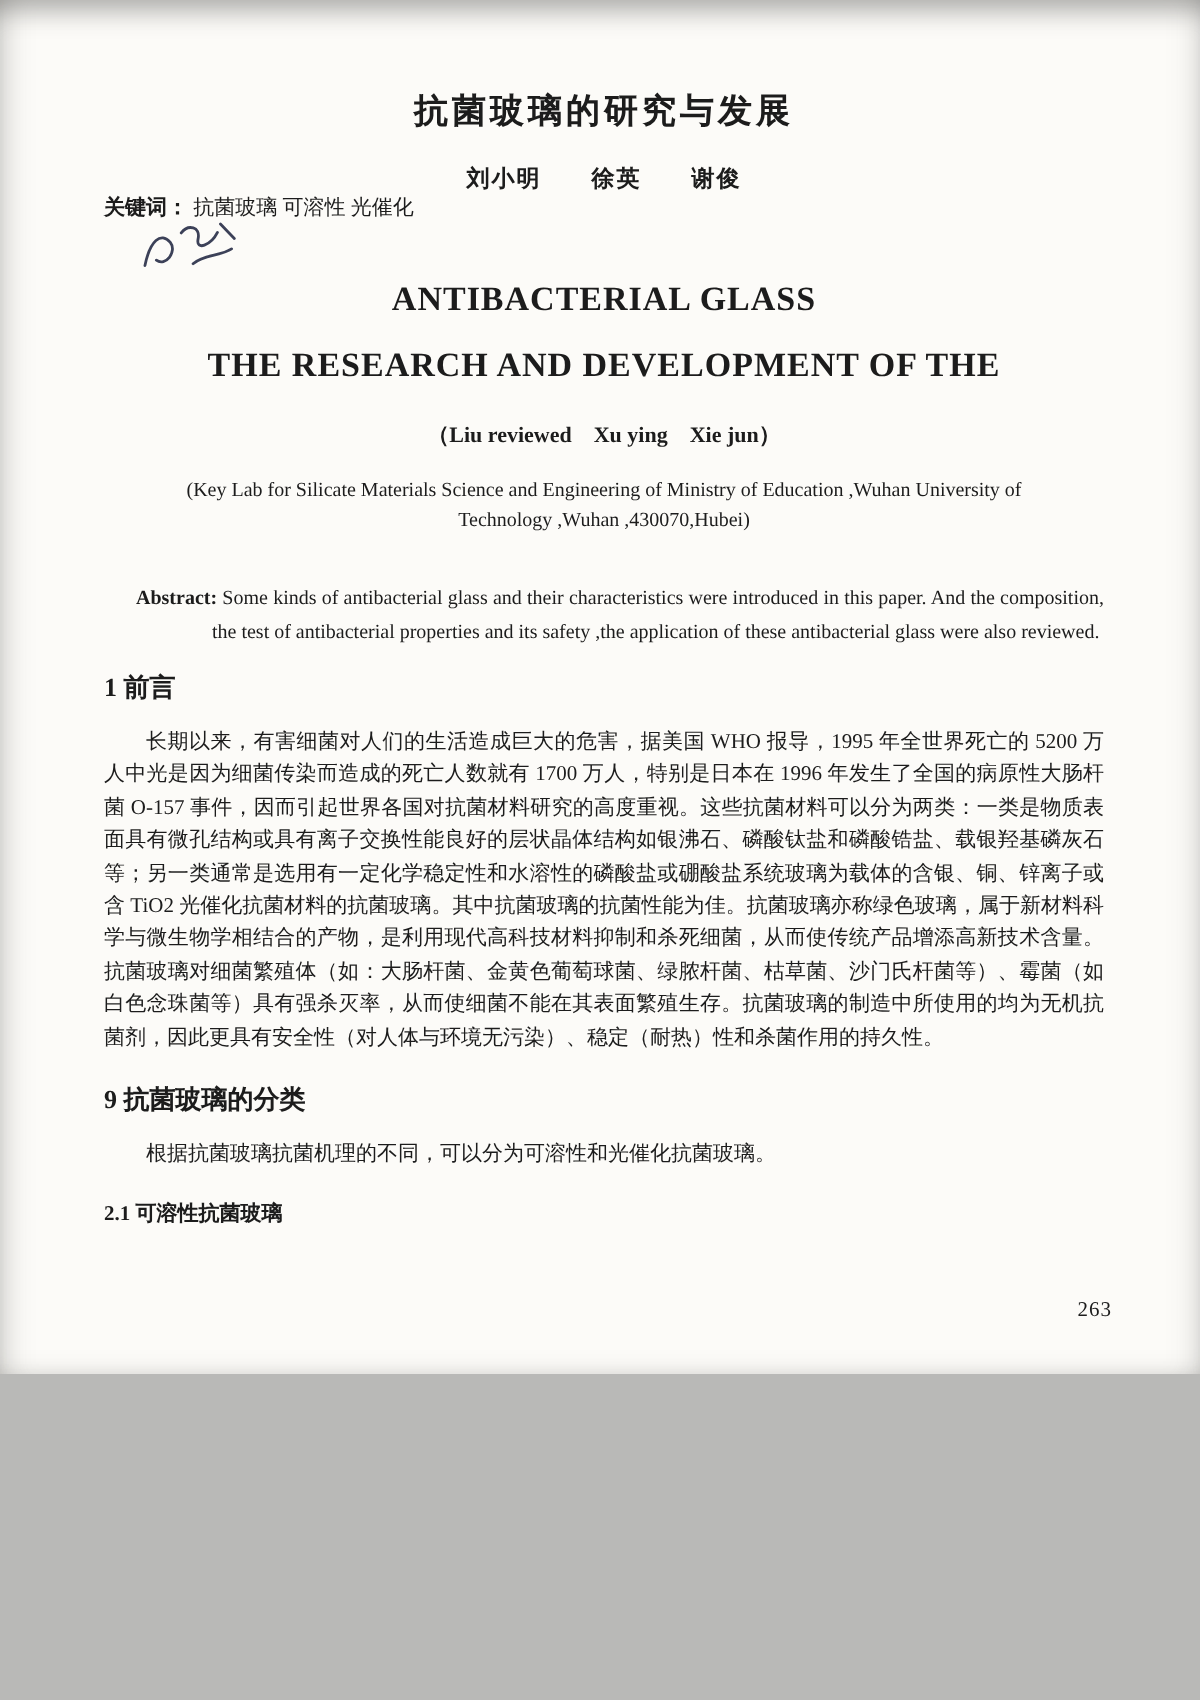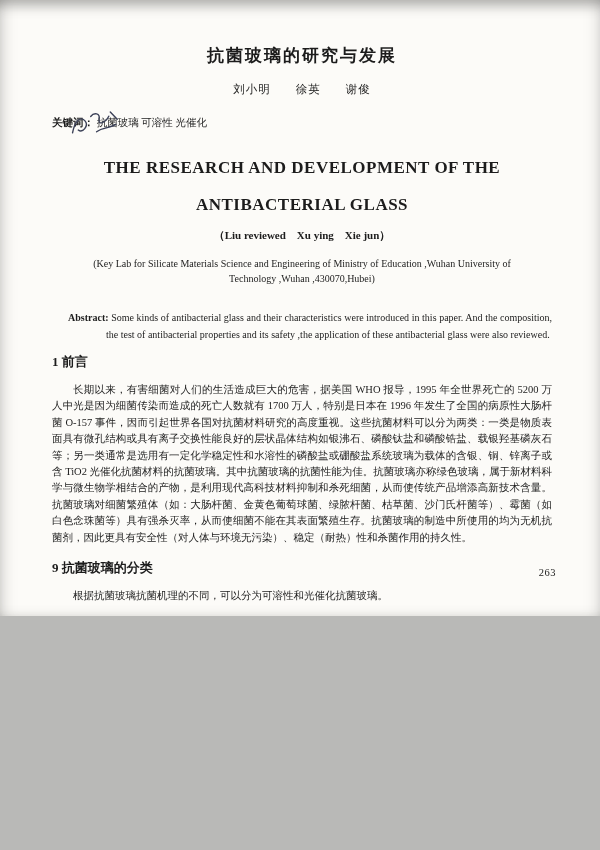--- a/index.html
+++ b/index.html
@@ -4,38 +4,38 @@
 <style>
   html, body { margin: 0; padding: 0; }
   body {
     width: 600px; height: 850px;
     background: #b9b9b7;
     font-family: "Liberation Serif", "DejaVu Serif", serif;
     color: #1c1c1c;
   }
   .scan-page {
     position: relative;
-    width: 600px; height: 616px;
+    width: 600px; height: 687px;
     background: #fcfbf8;
     box-sizing: border-box;
     padding: 44px 48px 0 52px;
     overflow: hidden;
     box-shadow:
       inset 0 16px 12px -10px rgba(90,90,88,.45),
       inset 14px 0 16px -14px rgba(90,90,88,.40),
       inset -12px 0 16px -13px rgba(90,90,88,.35),
       inset 0 -10px 12px -11px rgba(90,90,88,.25);
   }
   .center { text-align: center; }
   .title-zh {
     font-size: 17px; font-weight: bold;
     letter-spacing: 2px;
     margin: 0 0 15px 0;
   }
-  .authors-zh { font-size: 11.5px; font-weight: normal; letter-spacing: 1px; margin-bottom: 18px; }
+  .authors-zh { font-size: 11.5px; font-weight: bold; letter-spacing: 1px; margin-bottom: 0; }
   .affil-zh { font-size: 10px; margin-bottom: 16px; }
   .meta-line { font-size: 10.5px; line-height: 16px; margin-bottom: 3px; }
   .meta-line .lbl { font-weight: bold; }
   .kw-zh { margin-bottom: 27px; }
   .en-title { font-size: 17px; font-weight: bold; letter-spacing: .5px; margin-bottom: 17px; }
   .en-title.second { margin-bottom: 13px; }
   .en-authors { font-size: 11px; font-weight: bold; margin-bottom: 13px; }
   .en-affil { font-size: 10px; line-height: 15px; margin-bottom: 24px; }
   .abstract-en {
     font-size: 10px; line-height: 16.5px;
@@ -46,21 +46,21 @@
   .abstract-en .lbl, .kw-en .lbl { font-weight: bold; }
   .kw-en { font-size: 10px; margin: 0 0 20px 16px; }
   .sec-heading { font-size: 13px; font-weight: bold; margin: 10px 0 11px 0; }
   .para {
     font-size: 10.5px; line-height: 16.4px;
     text-align: justify; text-indent: 2em;
     margin: 0 0 13px 0;
   }
   .subheading { font-size: 10.5px; font-weight: bold; margin: 14px 0 24px 0; }
   .pagenum {
-    position: absolute; right: 44px; bottom: 38px;
+    position: absolute; right: 44px; bottom: 26px;
     font-size: 10.5px; letter-spacing: .5px;
   }
   .handwriting {
     position: absolute; left: 66px; top: 108px;
     transform: rotate(-7deg);
   }
 </style>
 </head>
 <body>
 
@@ -73,22 +73,22 @@
   </div>
 
   <div class="center title-zh">抗菌玻璃的研究与发展</div>
   <div class="center authors-zh">刘小明　　徐英　　谢俊</div>
 
   <div class="meta-line kw-zh">
     <span class="lbl">关键词：</span>
     <span>抗菌玻璃 可溶性 光催化</span>
   </div>
 
+  <div class="center en-title second">ANTIBACTERIAL GLASS</div>
   <div class="center en-title">THE RESEARCH AND DEVELOPMENT OF THE</div>
-  <div class="center en-title second">ANTIBACTERIAL GLASS</div>
   <div class="center en-authors">（Liu reviewed　Xu ying　Xie jun）</div>
   <div class="center en-affil">
     <span>(Key Lab for Silicate Materials Science and Engineering of Ministry of Education ,Wuhan University of</span><br>
     <span>Technology ,Wuhan ,430070,Hubei)</span>
   </div>
 
   <p class="abstract-en">
     <span class="lbl">Abstract:</span>
     <span>Some kinds of  antibacterial glass and their characteristics were introduced in this paper. And the composition, the test of antibacterial properties and its safety ,the application of these antibacterial glass were also reviewed.</span>
   </p>

